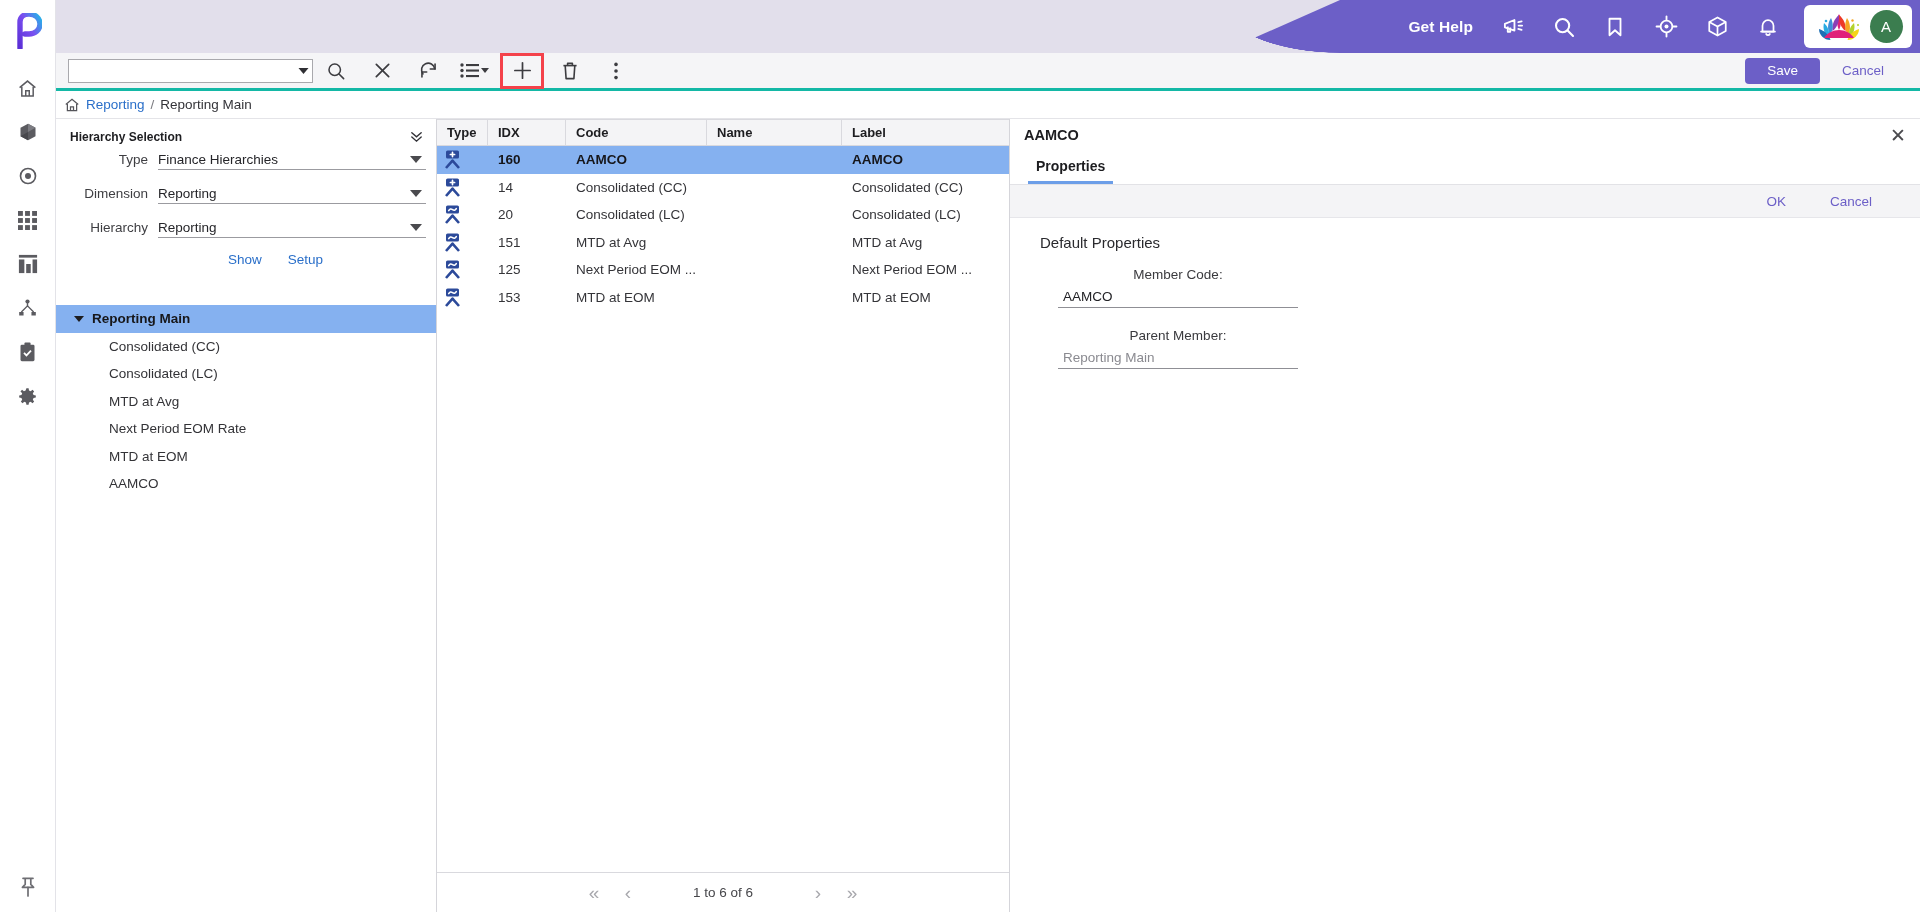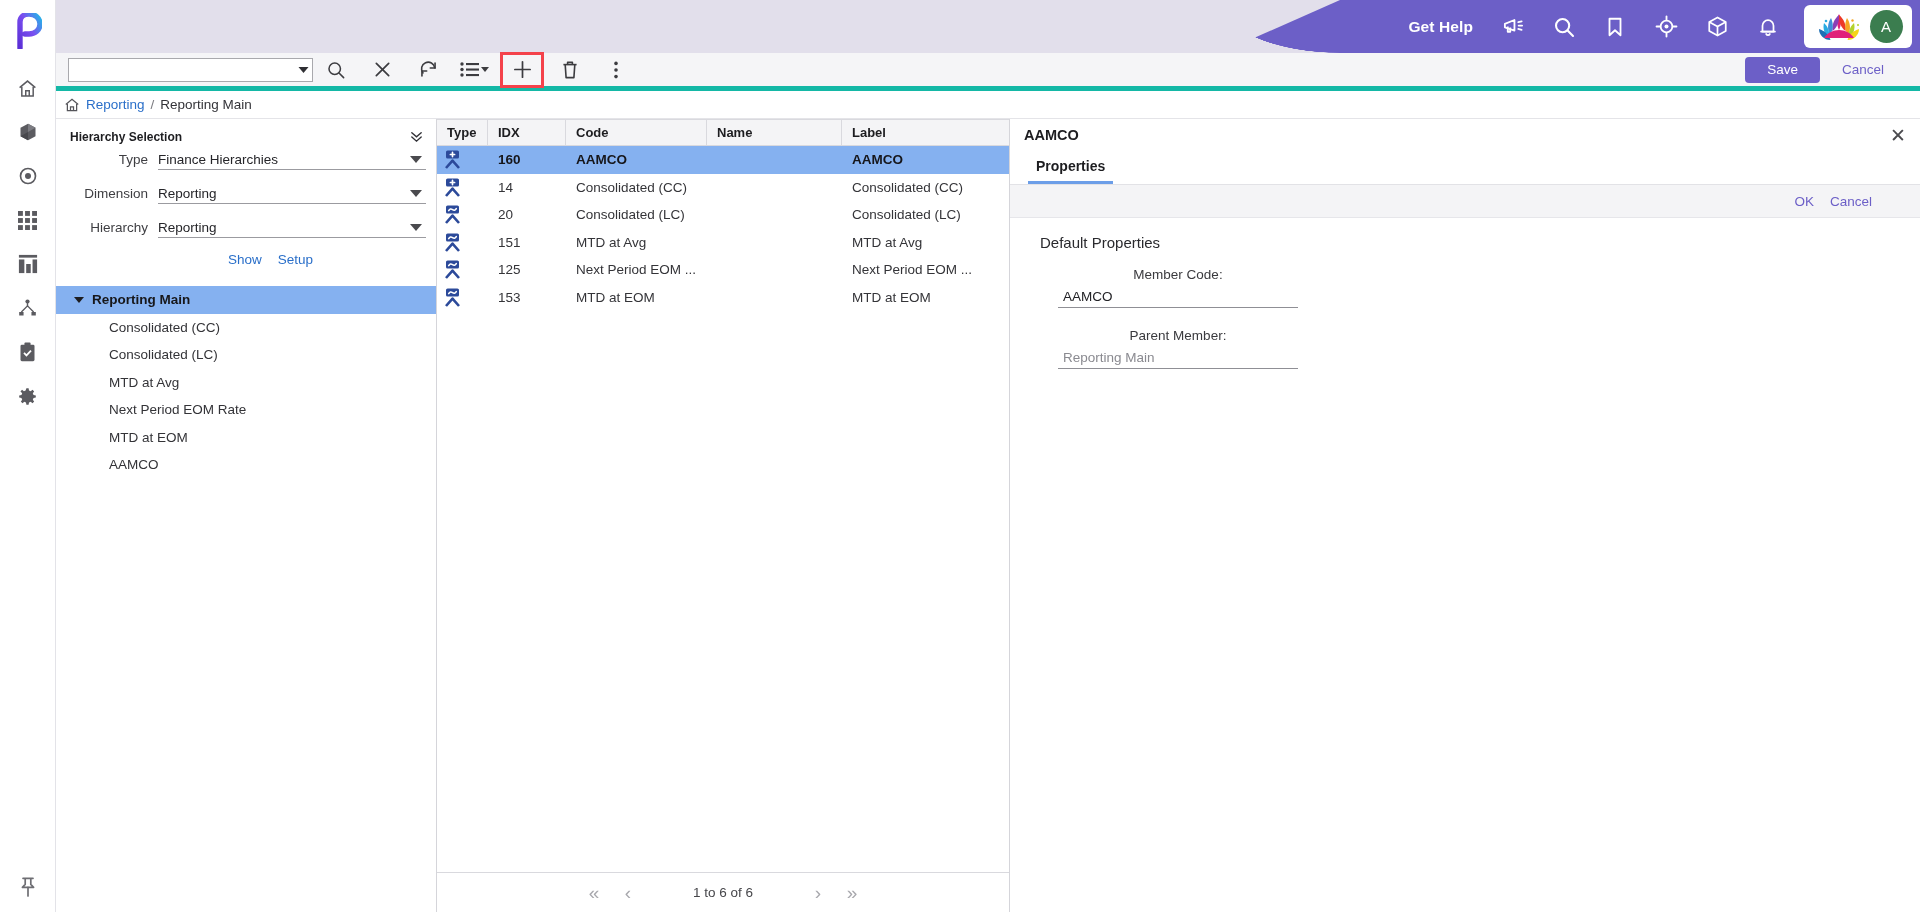--- a/index.html
+++ b/index.html
@@ -75,21 +75,21 @@
   .avatar {
     width: 33px; height: 33px; border-radius: 50%;
     background: #3b7d4f; color: #ffffff;
     display: flex; align-items: center; justify-content: center;
     font-size: 15px; font-weight: 500;
   }
 
   
   .toolbar {
     position: absolute; left: 56px; top: 53px; right: 0; height: 38px;
-    background: #f5f5f7; border-bottom: 5px solid #14b8a6;
+    background: #f5f5f7; border-bottom: 3px solid #14b8a6;
     display: flex; align-items: center; padding-left: 12px;
   }
   .tb-combo {
     width: 245px; height: 24px; background: #ffffff;
     border: 1px solid #a9a9ad; display: flex; align-items: center;
     position: relative; cursor: pointer;
   }
   .tb-combo-val { flex: 1; font-size: 12px; padding-left: 5px; color: #222; }
   .tb-combo-arrow {
     width: 18px; display: flex; align-items: center; justify-content: center;
@@ -171,22 +171,22 @@
     display: flex; align-items: flex-end; padding-bottom: 2px;
     cursor: pointer;
   }
   .hs-val { flex: 1; font-size: 13.5px; color: #252529; }
   .hs-arrow {
     width: 0; height: 0; border-left: 6px solid transparent;
     border-right: 6px solid transparent; border-top: 7px solid #4a4a4e;
     margin-bottom: 4px; margin-right: 4px;
   }
   .hs-links {
-    display: flex; gap: 16px; padding-left: 162px;
-    margin-top: -2px; margin-bottom: 19px;
+    display: flex; gap: 26px; padding-left: 162px;
+    margin-top: -2px; margin-bottom: 38px;
   }
   .hs-link { color: #2a6fc9; font-size: 13.5px; cursor: pointer; }
   .tree { display: flex; flex-direction: column; }
   .tree-row {
     height: 27.5px; display: flex; align-items: center;
     font-size: 13.5px; color: #333337; cursor: pointer;
     padding-left: 18px;
   }
   .tree-row.root { background: #85b1f0; color: #17171a; font-weight: bold; }
   .tree-row.child { padding-left: 53px; }
@@ -259,21 +259,21 @@
     border-bottom: 1px solid #e2e2e6; padding-left: 18px;
   }
   .rp-tab {
     font-size: 14px; color: #1d1d20; padding: 0 8px 7px 8px;
     border-bottom: 3px solid #6c9ee8; cursor: pointer;
     font-weight: bold;
   }
   .rp-actionbar {
     height: 33px; background: #f4f4f6; border-bottom: 1px solid #e6e6ea;
     display: flex; align-items: center; justify-content: flex-end;
-    gap: 16px; padding-right: 48px;
+    gap: 44px; padding-right: 48px;
   }
   .rp-ok, .rp-cancel {
     color: #6c5fc7; font-size: 13.5px; cursor: pointer;
   }
   .rp-body { padding: 16px 0 0 0; }
   .rp-section {
     font-size: 15px; color: #2a2a2e; padding-left: 30px; margin-bottom: 16px;
   }
   .prop-row { margin: 0 0 20px 0; padding-left: 48px; }
   .prop-label {

